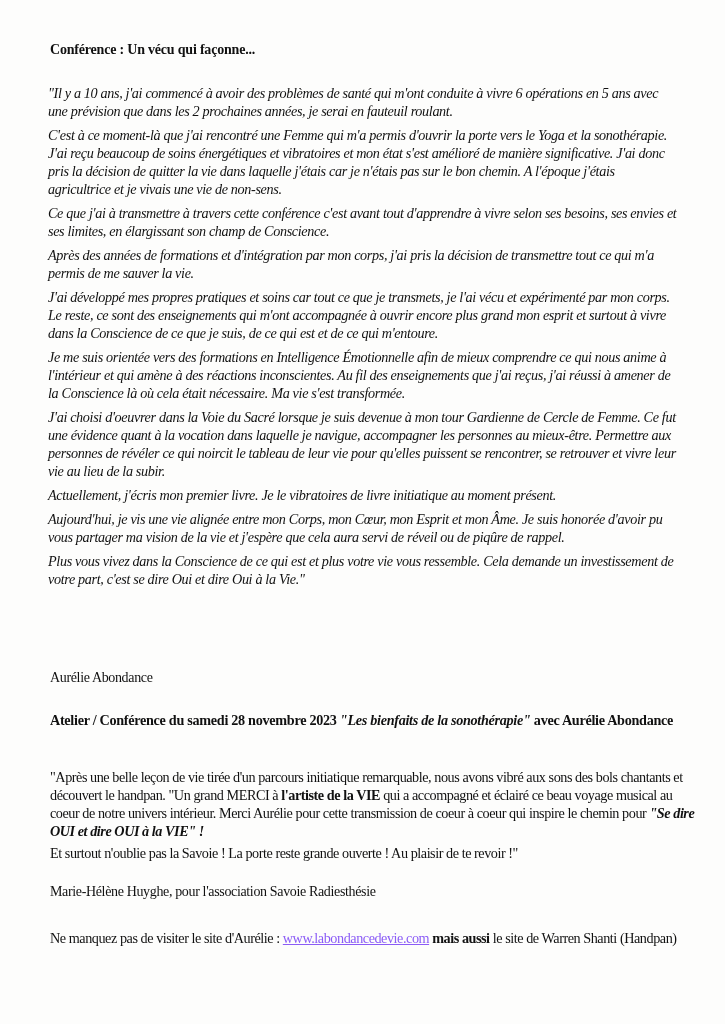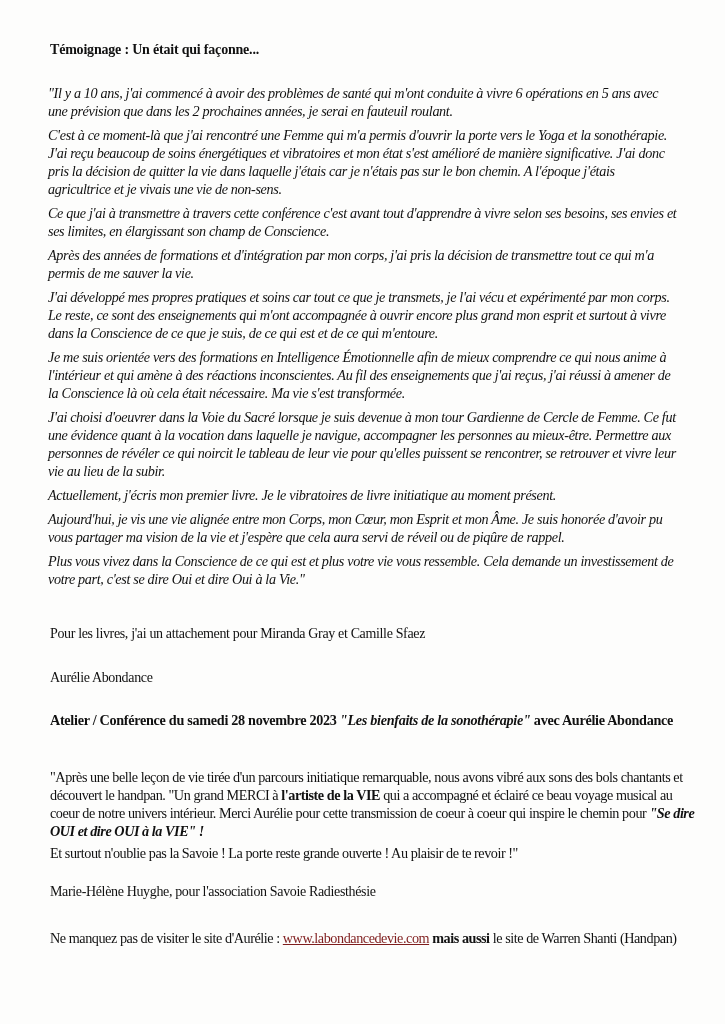--- a/index.html
+++ b/index.html
@@ -9,44 +9,43 @@
     .quote { position: absolute; left: 48px; top: 84px; width: 632px; font-family: "Liberation Serif", serif; font-style: italic; font-size: 14.2px; line-height: 18px; letter-spacing: -0.35px; }
     .quote p { margin: 0 0 6px 0; }
     .plain { position: absolute; left: 50px; font-family: "Liberation Serif", serif; font-size: 14px; letter-spacing: -0.35px; }
     .event-title { position: absolute; left: 50px; top: 711px; width: 640px; font-family: "Liberation Serif", serif; font-weight: bold; font-size: 14.2px; line-height: 18px; letter-spacing: -0.3px; }
     .event-title .it { font-style: italic; }
     .review { position: absolute; left: 50px; top: 768px; width: 650px; font-family: "Liberation Serif", serif; font-size: 14.2px; line-height: 18px; letter-spacing: -0.45px; }
     .review p { margin: 0 0 4px 0; }
     .review b { font-weight: bold; }
     .review .bi { font-weight: bold; font-style: italic; }
     .visit { position: absolute; left: 50px; top: 929px; width: 660px; font-family: "Liberation Serif", serif; font-size: 14.2px; line-height: 18px; letter-spacing: -0.45px; }
-    .visit a { color: #7f1d1d; text-decoration: underline; }
+    .visit a { color: #8b5cf6; text-decoration: underline; }
     .visit .mais { font-weight: 600; }
   </style>
 </head>
 <body>
 
 <div class="page">
 
-  <div class="title">Témoignage : Un était qui façonne...</div>
+  <div class="title">Conférence : Un vécu qui façonne...</div>
 
   <div class="quote">
     <p>"Il y a 10 ans, j'ai commencé à avoir des problèmes de santé qui m'ont conduite à vivre 6 opérations en 5 ans avec une prévision que dans les 2 prochaines années, je serai en fauteuil roulant.</p>
     <p>C'est à ce moment-là que j'ai rencontré une Femme qui m'a permis d'ouvrir la porte vers le Yoga et la sonothérapie. J'ai reçu beaucoup de soins énergétiques et vibratoires et mon état s'est amélioré de manière significative. J'ai donc pris la décision de quitter la vie dans laquelle j'étais car je n'étais pas sur le bon chemin. A l'époque j'étais agricultrice et je vivais une vie de non-sens.</p>
     <p>Ce que j'ai à transmettre à travers cette conférence c'est avant tout d'apprendre à vivre selon ses besoins, ses envies et ses limites, en élargissant son champ de Conscience.</p>
     <p>Après des années de formations et d'intégration par mon corps, j'ai pris la décision de transmettre tout ce qui m'a permis de me sauver la vie.</p>
     <p>J'ai développé mes propres pratiques et soins car tout ce que je transmets, je l'ai vécu et expérimenté par mon corps. Le reste, ce sont des enseignements qui m'ont accompagnée à ouvrir encore plus grand mon esprit et surtout à vivre dans la Conscience de ce que je suis, de ce qui est et de ce qui m'entoure.</p>
     <p>Je me suis orientée vers des formations en Intelligence Émotionnelle afin de mieux comprendre ce qui nous anime à l'intérieur et qui amène à des réactions inconscientes. Au fil des enseignements que j'ai reçus, j'ai réussi à amener de la Conscience là où cela était nécessaire. Ma vie s'est transformée.</p>
     <p>J'ai choisi d'oeuvrer dans la Voie du Sacré lorsque je suis devenue à mon tour Gardienne de Cercle de Femme. Ce fut une évidence quant à la vocation dans laquelle je navigue, accompagner les personnes au mieux-être. Permettre aux personnes de révéler ce qui noircit le tableau de leur vie pour qu'elles puissent se rencontrer, se retrouver et vivre leur vie au lieu de la subir.</p>
     <p>Actuellement, j'écris mon premier livre. Je le vibratoires de livre initiatique au moment présent.</p>
     <p>Aujourd'hui, je vis une vie alignée entre mon Corps, mon Cœur, mon Esprit et mon Âme. Je suis honorée d'avoir pu vous partager ma vision de la vie et j'espère que cela aura servi de réveil ou de piqûre de rappel.</p>
     <p>Plus vous vivez dans la Conscience de ce qui est et plus votre vie vous ressemble. Cela demande un investissement de votre part, c'est se dire Oui et dire Oui à la Vie."</p>
   </div>
 
-  <div class="plain" style="top:626px;">Pour les livres, j'ai un attachement pour Miranda Gray et Camille Sfaez</div>
 
   <div class="plain" style="top:670px;">Aurélie Abondance</div>
 
   <div class="event-title">
     <span>Atelier / Conférence du samedi 28 novembre 2023 </span><span class="it">"Les bienfaits de la sonothérapie"</span><span> avec Aurélie Abondance</span>
   </div>
 
   <div class="review">
     <p><span>"Après une belle leçon de vie tirée d'un parcours initiatique remarquable, nous avons vibré aux sons des bols chantants et découvert le handpan. "Un grand MERCI à </span><b>l'artiste de la VIE</b><span> qui a accompagné et éclairé ce beau voyage musical au coeur de notre univers intérieur. Merci Aurélie pour cette transmission de coeur à coeur qui inspire le chemin pour </span><span class="bi">"Se dire OUI et dire OUI à la VIE" !</span></p>
     <p>Et surtout n'oublie pas la Savoie ! La porte reste grande ouverte ! Au plaisir de te revoir !"</p>

